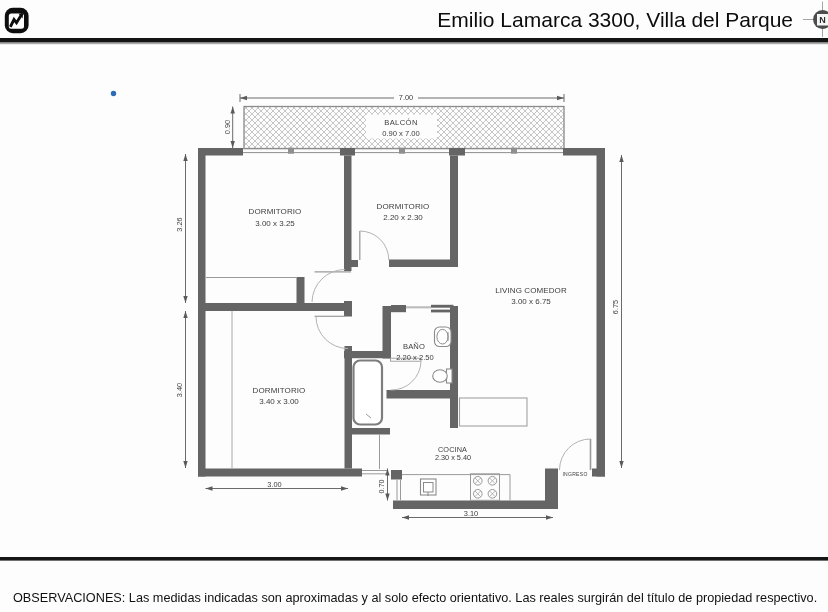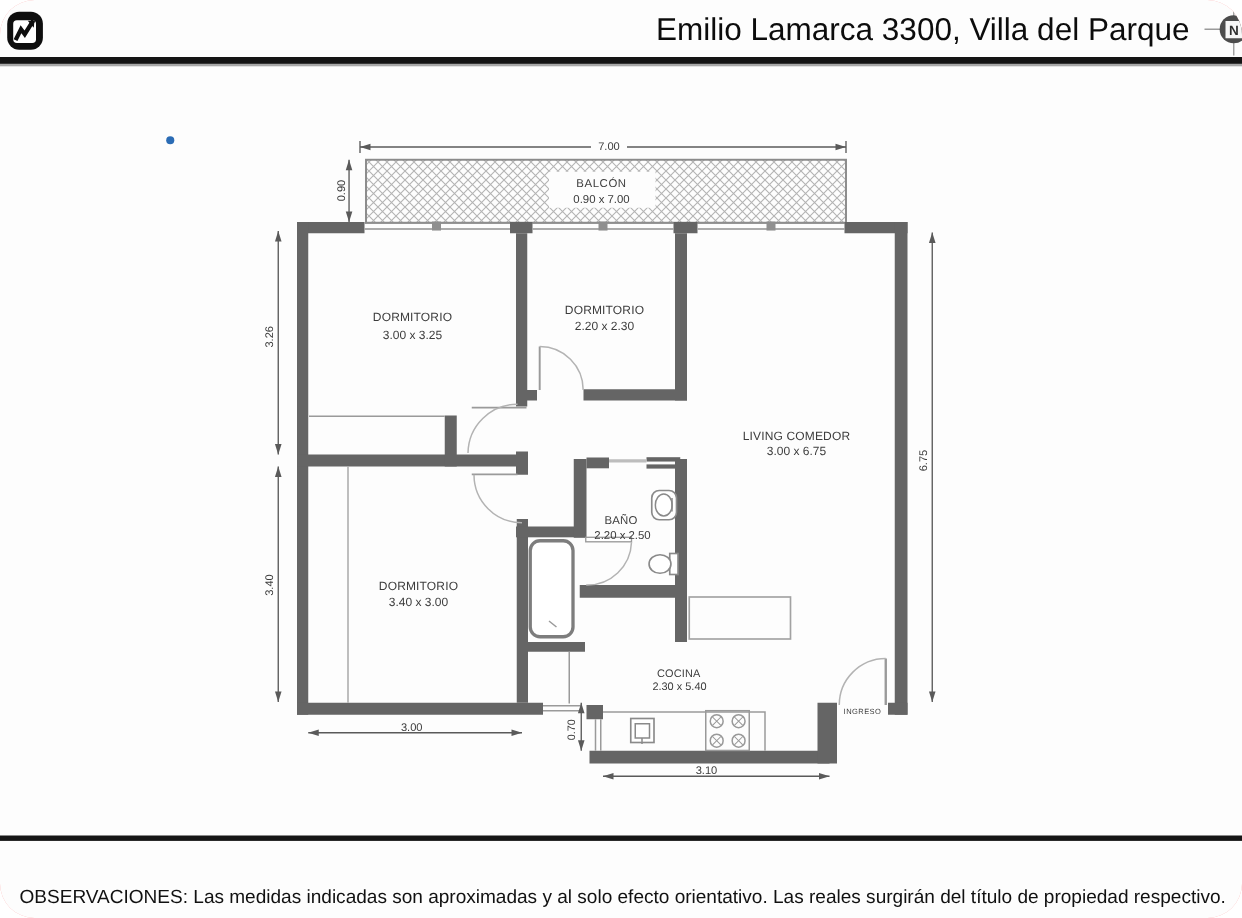--- a/index.html
+++ b/index.html
@@ -1,17 +1,17 @@
 <!DOCTYPE html>
 <html><head>
 <meta charset="utf-8">
 <style>
   html,body{margin:0;padding:0;background:#ffffff;}
   #page{position:relative;width:828px;height:612px;background:#fca5a5;overflow:hidden;
-        font-family:"Liberation Sans", sans-serif;border-radius:23px;}
+        font-family:"Liberation Sans", sans-serif;}
   svg{position:absolute;left:0;top:0;}
   text{font-family:"Liberation Sans", sans-serif;}
 </style>
 </head>
 <body>
 <div id="page">
 <svg width="828" height="612" viewBox="0 0 828 612">
   <defs>
     <pattern id="xhatch" width="6" height="6" patternUnits="userSpaceOnUse">
       <path d="M0 0 L6 6 M6 0 L0 6" stroke="#b4b4b4" stroke-width="0.75" fill="none"></path>

